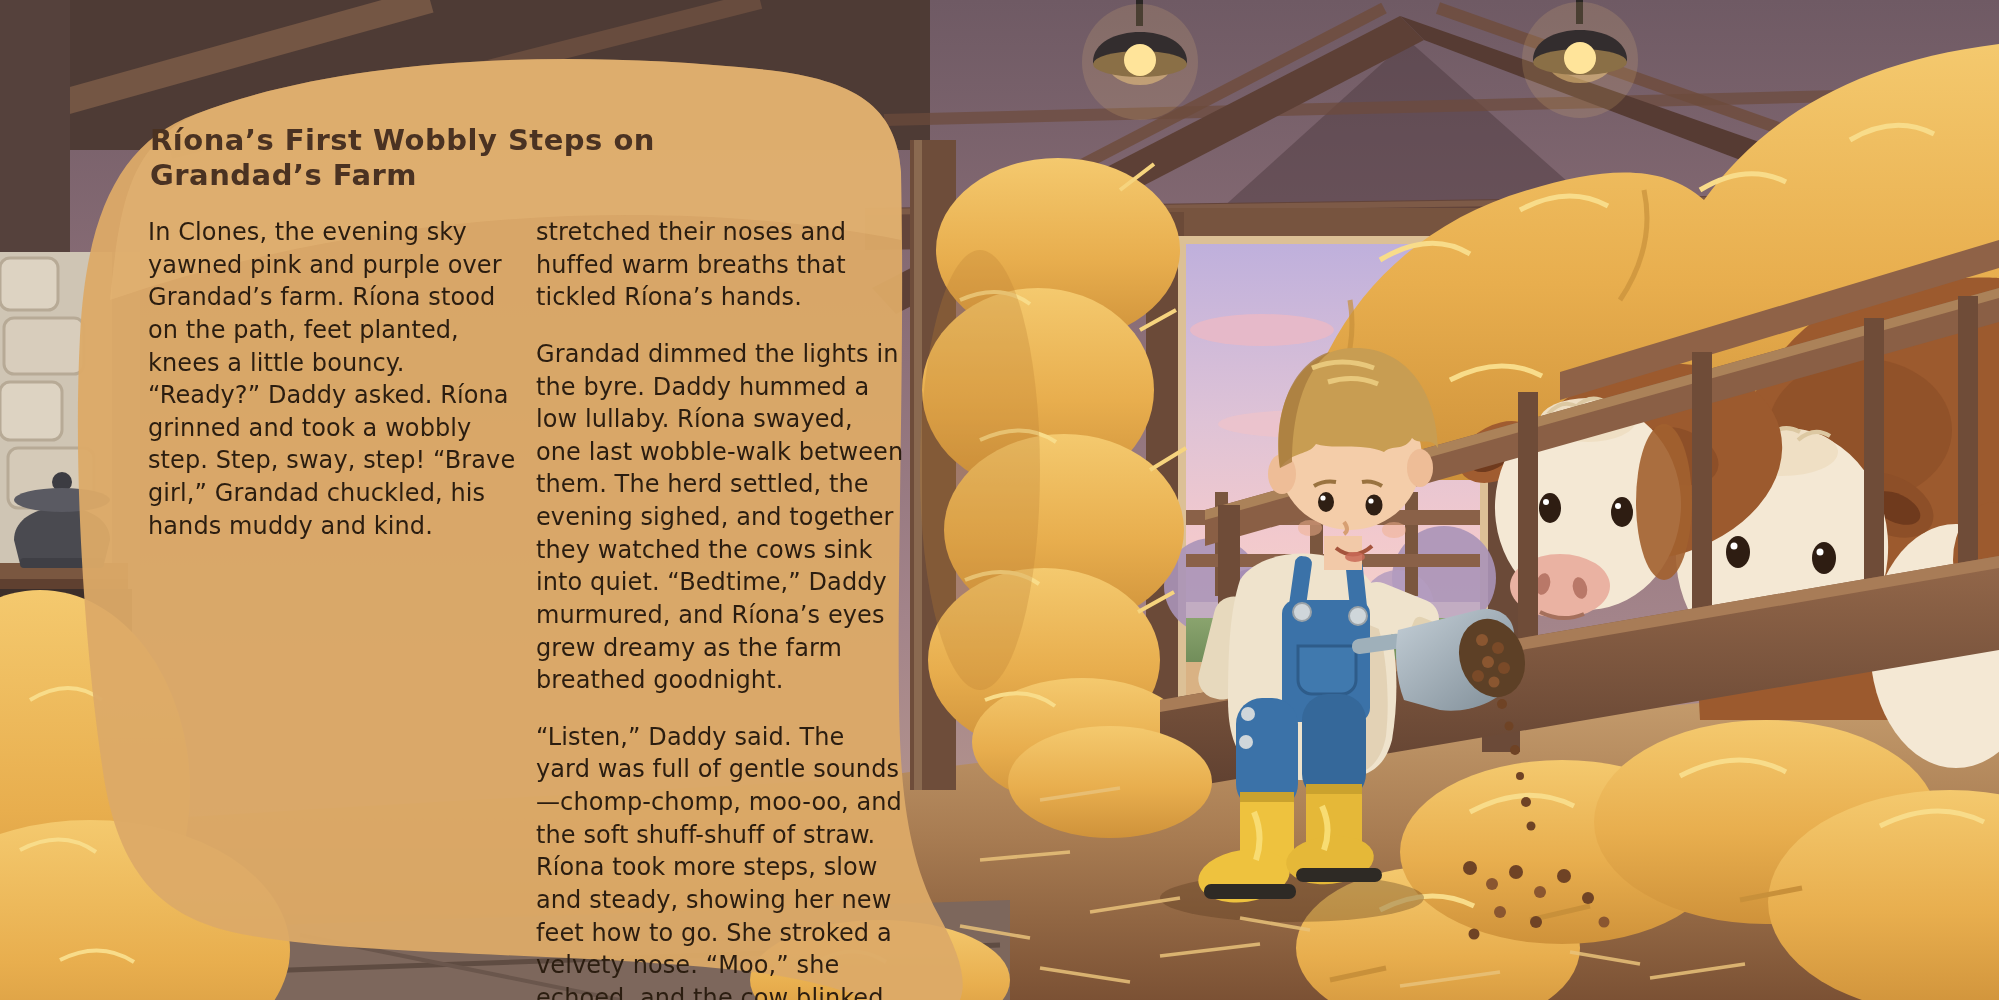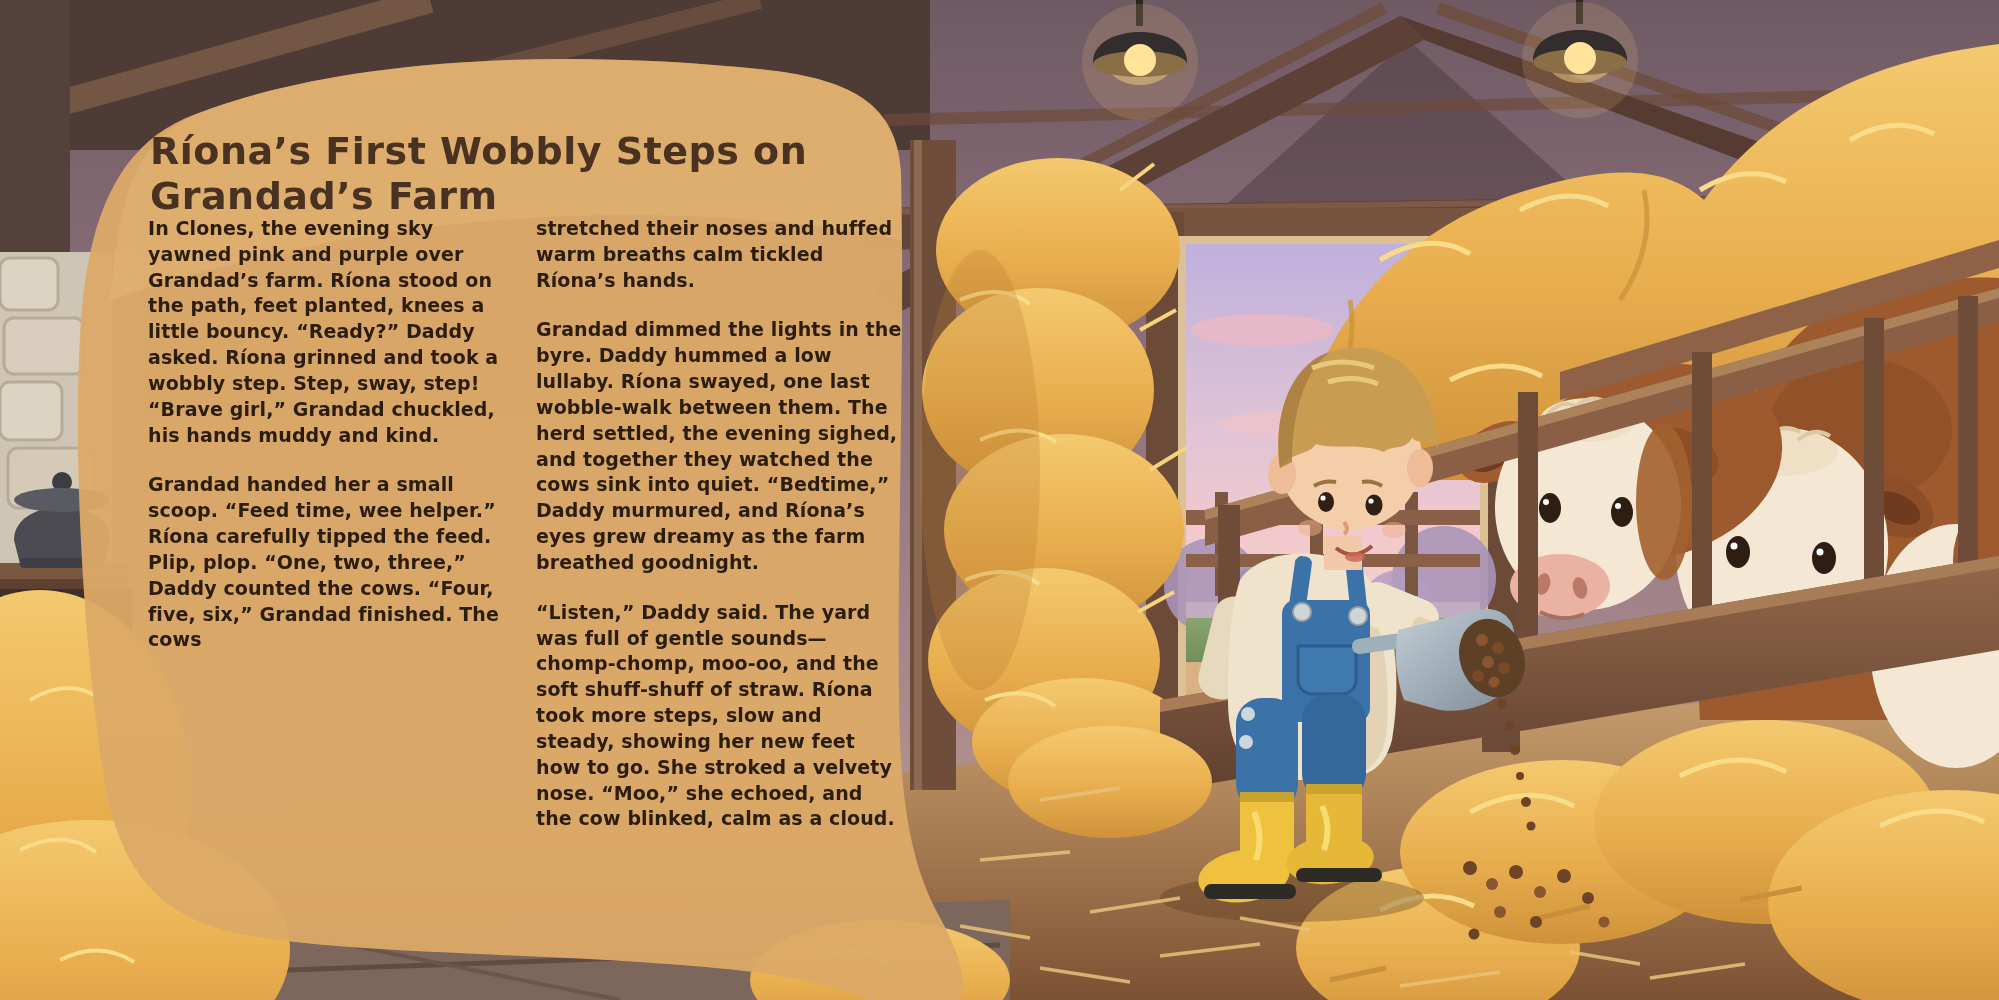--- a/index.html
+++ b/index.html
@@ -4,30 +4,30 @@
 <style>
   html,body{margin:0;padding:0;background:#3a2e2a;}
   .canvas{
     position:relative;width:1999px;height:1000px;overflow:hidden;
     background:#8d7079;font-family:"DejaVu Sans",sans-serif;
   }
   .layer{position:absolute;inset:0;}
   svg{display:block;}
   .story-title{
     position:absolute;left:150px;top:104px;width:660px;z-index:3;
-    font-size:38px;font-weight:bold;line-height:1.18;color:#4a3222;
+    font-size:29px;font-weight:bold;line-height:1.18;color:#4a3222;
     white-space:pre-line;letter-spacing:.5px;
   }
   .story-columns{
     position:absolute;left:148px;top:216px;width:756px;z-index:3;
     display:flex;gap:20px;
   }
   .story-col{width:368px;}
   .story-col p{
-    margin:0 0 24px 0;font-size:19px;line-height:1.36;font-weight:700;
+    margin:0 0 24px 0;font-size:24px;line-height:1.36;font-weight:400;
     letter-spacing:.1px;color:#2b1d10;
   }
 </style>
 </head>
 <body>
 
 <div class="canvas">
 
   <svg class="layer" width="1999" height="1000" viewBox="0 0 1999 1000">
     <defs>
@@ -363,22 +363,21 @@
              C84,645 73,470 80,336
              C86,218 118,142 196,114 Z" fill="#dcaa67" fill-opacity=".95"></path>
     <path d="M196,114 C330,62 540,46 768,70 C854,80 897,106 901,172 L901,240 C700,200 400,200 110,300 C120,200 130,146 196,114 Z" fill="#e6b877" opacity=".45"></path>
   </svg>
 
   <h1 class="story-title">Ríona’s First Wobbly Steps on
 Grandad’s Farm</h1>
   <div class="story-columns">
     <div class="story-col">
       <p>In Clones, the evening sky yawned pink and purple over Grandad’s farm. Ríona stood on the path, feet planted, knees a little bouncy. “Ready?” Daddy asked. Ríona grinned and took a wobbly step. Step, sway, step! “Brave girl,” Grandad chuckled, his hands muddy and kind.</p>
-      <p>Grandad handed her a small scoop. “Feed time, wee helper.” Ríona carefully tipped the feed. Plip, plop. “One, two, three,” Daddy counted the cows. “Four, five, six,” Grandad finished. The cows</p>
     </div>
     <div class="story-col">
-      <p>stretched their noses and huffed warm breaths calm tickled Ríona’s hands.</p>
+      <p>stretched their noses and huffed warm breaths that tickled Ríona’s hands.</p>
       <p>Grandad dimmed the lights in the byre. Daddy hummed a low lullaby. Ríona swayed, one last wobble-walk between them. The herd settled, the evening sighed, and together they watched the cows sink into quiet. “Bedtime,” Daddy murmured, and Ríona’s eyes grew dreamy as the farm breathed goodnight.</p>
       <p>“Listen,” Daddy said. The yard was full of gentle sounds—chomp-chomp, moo-oo, and the soft shuff-shuff of straw. Ríona took more steps, slow and steady, showing her new feet how to go. She stroked a velvety nose. “Moo,” she echoed, and the cow blinked, calm as a cloud.</p>
     </div>
   </div>
 
 </div>
 
 </body></html>

